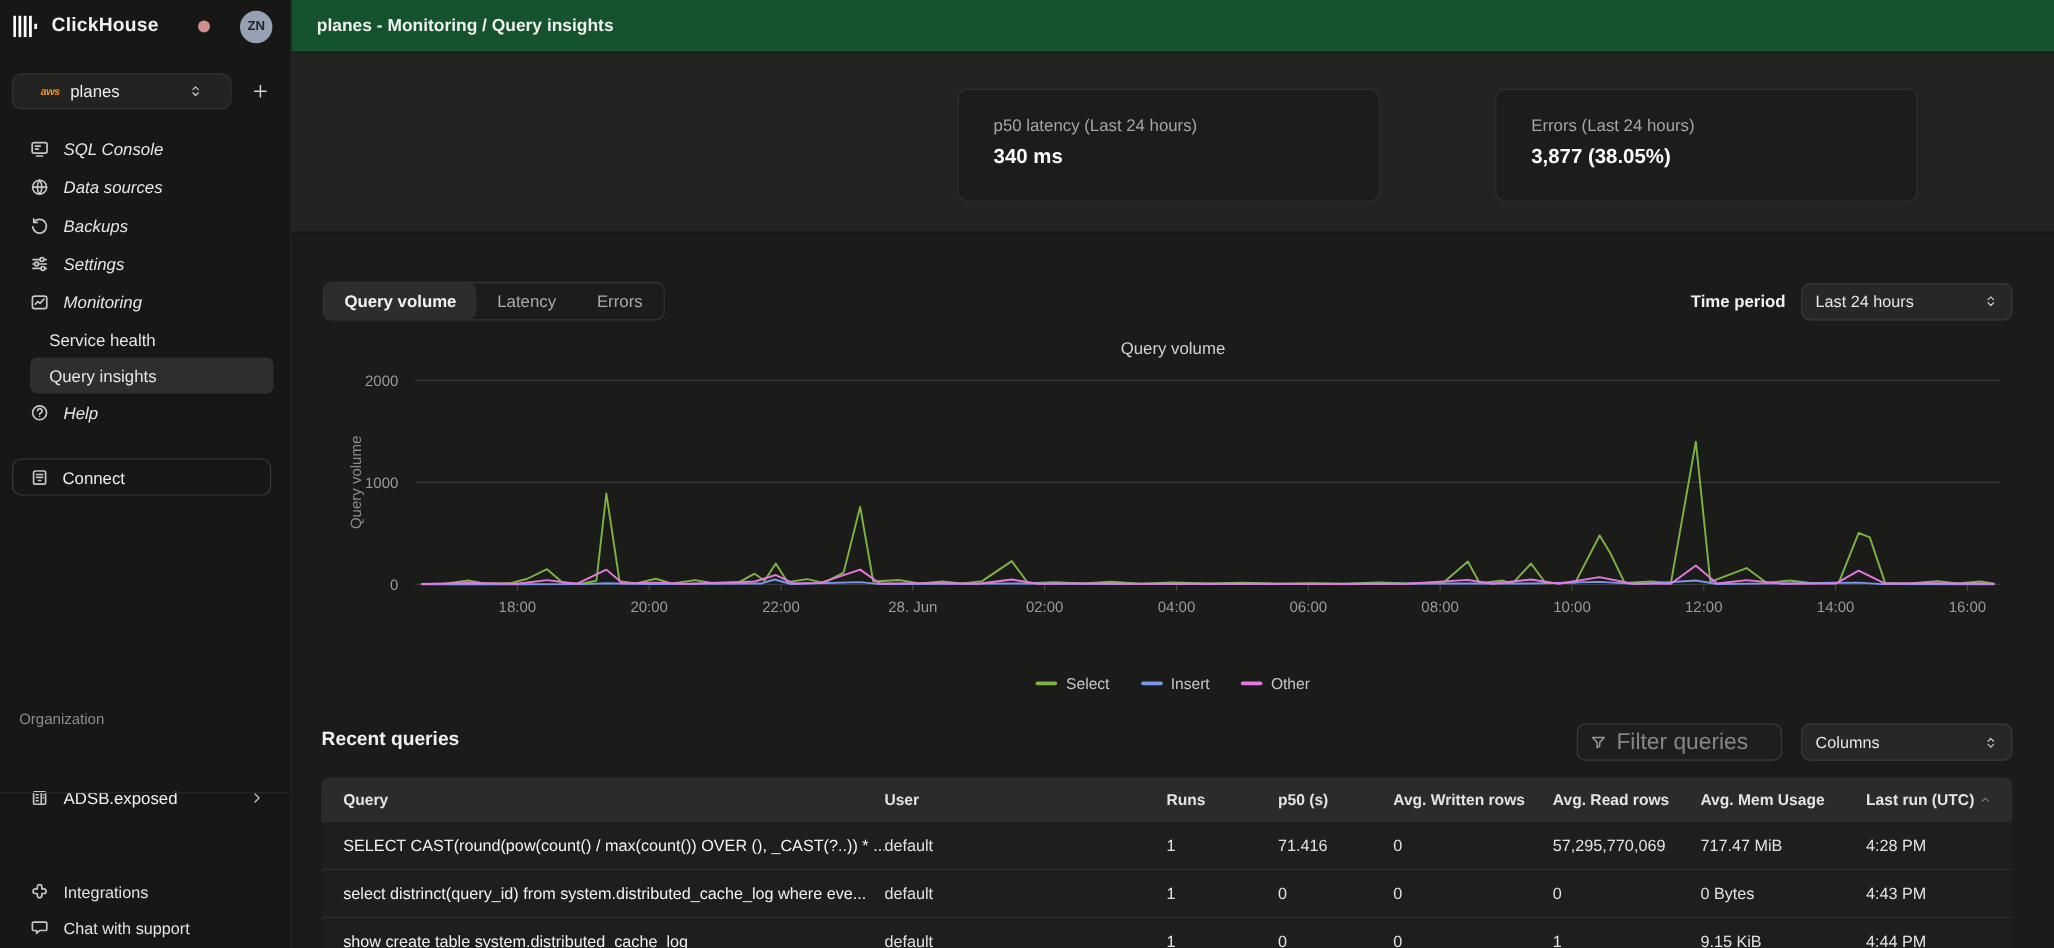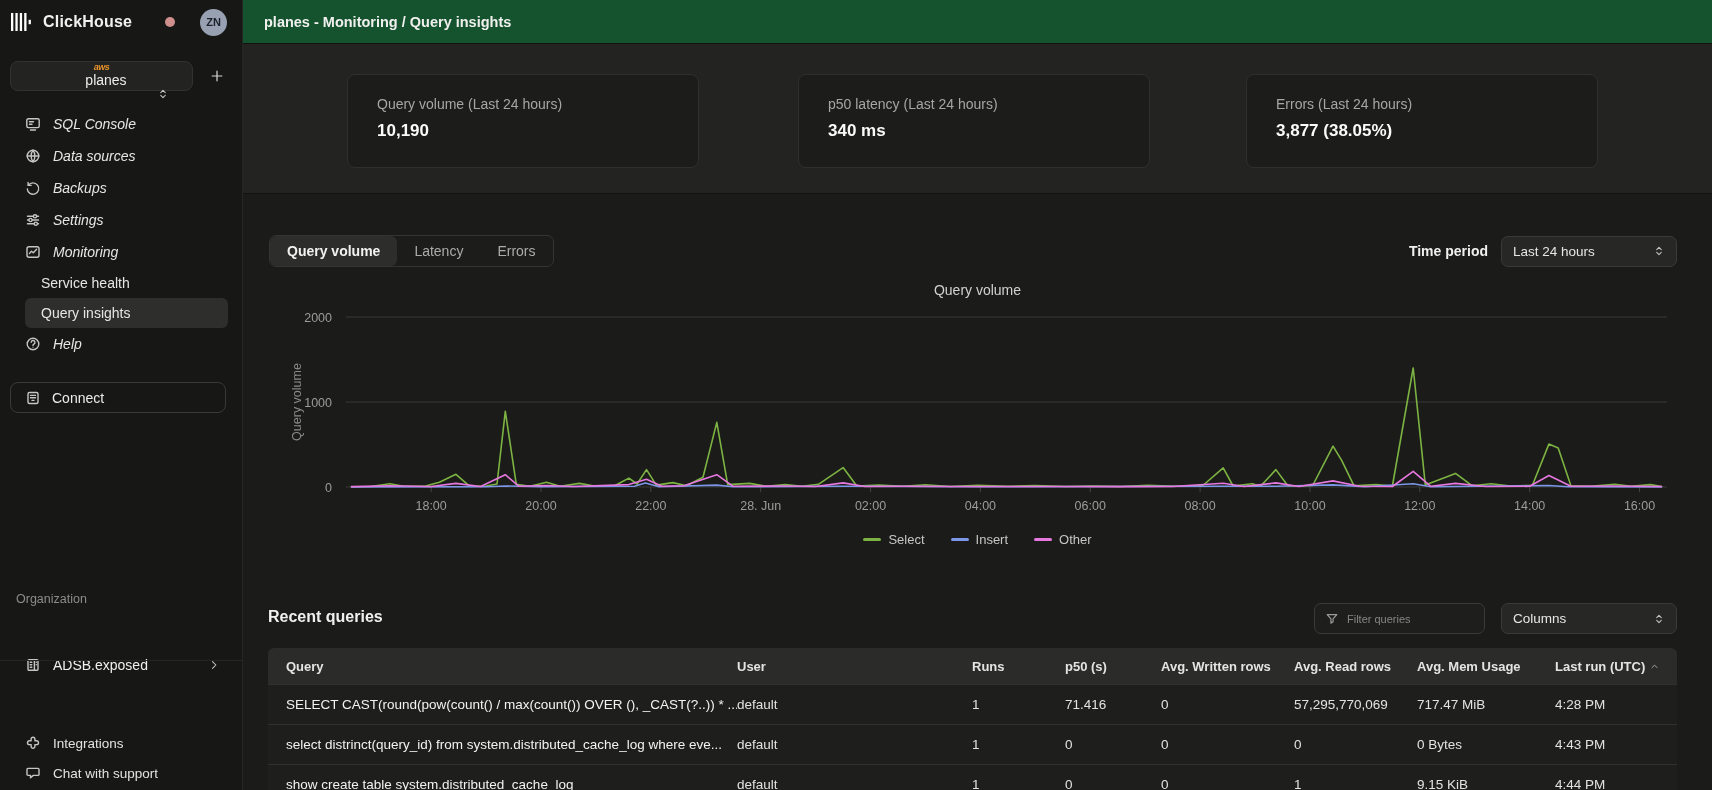--- a/index.html
+++ b/index.html
@@ -14,21 +14,21 @@
   .side-top { position:absolute; top:0; left:0; right:0; height:44px;
     display:flex; align-items:center; padding:0 15px 0 11px; }
   .brand-title { font-size:16px; font-weight:700; margin-left:10px; letter-spacing:.2px; }
   .warn-dot { width:10px; height:10px; border-radius:50%; background:#cf8f8d; margin-left:auto; }
   .avatar { width:27px; height:27px; border-radius:50%; background:#97a1b1; color:#1c212b;
     font-size:11px; font-weight:700; display:flex; align-items:center; justify-content:center;
     margin-left:25px; }
   .service-row { position:absolute; top:61px; left:10px; right:10px; height:30px;
     display:flex; align-items:center; }
   .service-select { width:183px; height:30px; background:#232321; border:1px solid #323230;
-    border-radius:8px; display:flex; align-items:center; padding:0 23px; cursor:pointer;flex-direction:column; }
+    border-radius:8px; display:flex; align-items:center; padding:0 23px; cursor:pointer; }
   .aws-mark { font-size:9px; font-weight:700; color:#e8922a; letter-spacing:-.5px; font-style:italic; }
   .service-name { font-size:14px; margin-left:9px; color:#ececea; }
   .service-select .updown { margin-left:auto; }
   .plus-btn { margin-left:13px; width:22px; height:22px; display:flex; align-items:center;
     justify-content:center; cursor:pointer; }
   .nav { position:absolute; top:108px; left:25px; width:203px; }
   .nav-item { height:32px; display:flex; align-items:center; font-size:14px;
     color:#e6e6e2; cursor:pointer; border-radius:6px;font-style:italic; }
   .nav-item .lbl { margin-left:12px; }
   .nav-sub { height:30px; display:flex; align-items:center; padding-left:16px;
@@ -73,29 +73,29 @@
     border-radius:7px; display:flex; align-items:center; padding:0 11px; font-size:13.5px;
     color:#e6e6e2; cursor:pointer;text-align:right; }
   .select-ctl .updown { margin-left:auto; }
 
   .chart-title { position:absolute; top:282px; left:0; width:100%; text-align:center;
     font-size:14px; color:#d2d2ce; }
   .chart-svg { position:absolute; top:300px; left:0; }
   .chart-svg text { font-family:"Liberation Sans", sans-serif; }
   .legend { position:absolute; top:532px; left:0; width:100%; display:flex;
     justify-content:center; gap:26px; }
-  .legend-item { display:flex; align-items:center; gap:7px; font-size:13px; color:#c6c6c2; cursor:pointer; }
+  .legend-item { display:flex; align-items:center; gap:7px; font-size:13px; color:#c6c6c2; cursor:pointer;margin-top:30px; }
   .legend-dash { width:18px; height:3px; border-radius:2px; }
 
   .rq-title { position:absolute; top:608px; left:25px; font-size:16px; font-weight:700; }
   .filter-box { position:absolute; top:603px; left:1071px; width:171px; height:31px;
     background:#1e1e1c; border:1px solid #3a3a38; border-radius:7px; display:flex;
     align-items:center; padding:0 10px; }
   .filter-box input { background:transparent; border:none; outline:none; color:#86efac;
-    font-size:11px; width:120px; margin-left:8px; font-family:"Liberation Sans", sans-serif; }
+    font-size:19px; width:120px; margin-left:8px; font-family:"Liberation Sans", sans-serif; }
   .filter-box input::placeholder { color:#868682; }
   .columns-ctl { position:absolute; top:603px; left:1258px; }
 
   .table { position:absolute; top:648px; left:25px; width:1409px; }
   .t-row { display:grid; grid-template-columns:469px 235px 93px 96px 133px 123px 138px 122px;
     align-items:center; }
   .t-head { height:36px; background:#2b2b29; border-radius:6px 6px 0 0; font-size:13px;
     font-weight:700; color:#e4e4e0; }
   .t-body-row { height:40px; background:#1e1e1c; border-top:1px solid #30302e; font-size:13.5px;
     color:#e2e2de; cursor:pointer; }
@@ -255,24 +255,20 @@
     </div>
   </div>
 </div>
 
 <div class="main">
   <div class="topbar">
     <span>planes - Monitoring / Query insights</span>
   </div>
 
   <div class="cards-band">
-    <div class="stat-card" style="left:104px">
-      <div class="stat-label">Query volume (Last 24 hours)</div>
-      <div class="stat-value">10,190</div>
-    </div>
     <div class="stat-card" style="left:555px">
       <div class="stat-label">p50 latency (Last 24 hours)</div>
       <div class="stat-value">340 ms</div>
     </div>
     <div class="stat-card" style="left:1003px">
       <div class="stat-label">Errors (Last 24 hours)</div>
       <div class="stat-value">3,877 (38.05%)</div>
     </div>
   </div>
 

